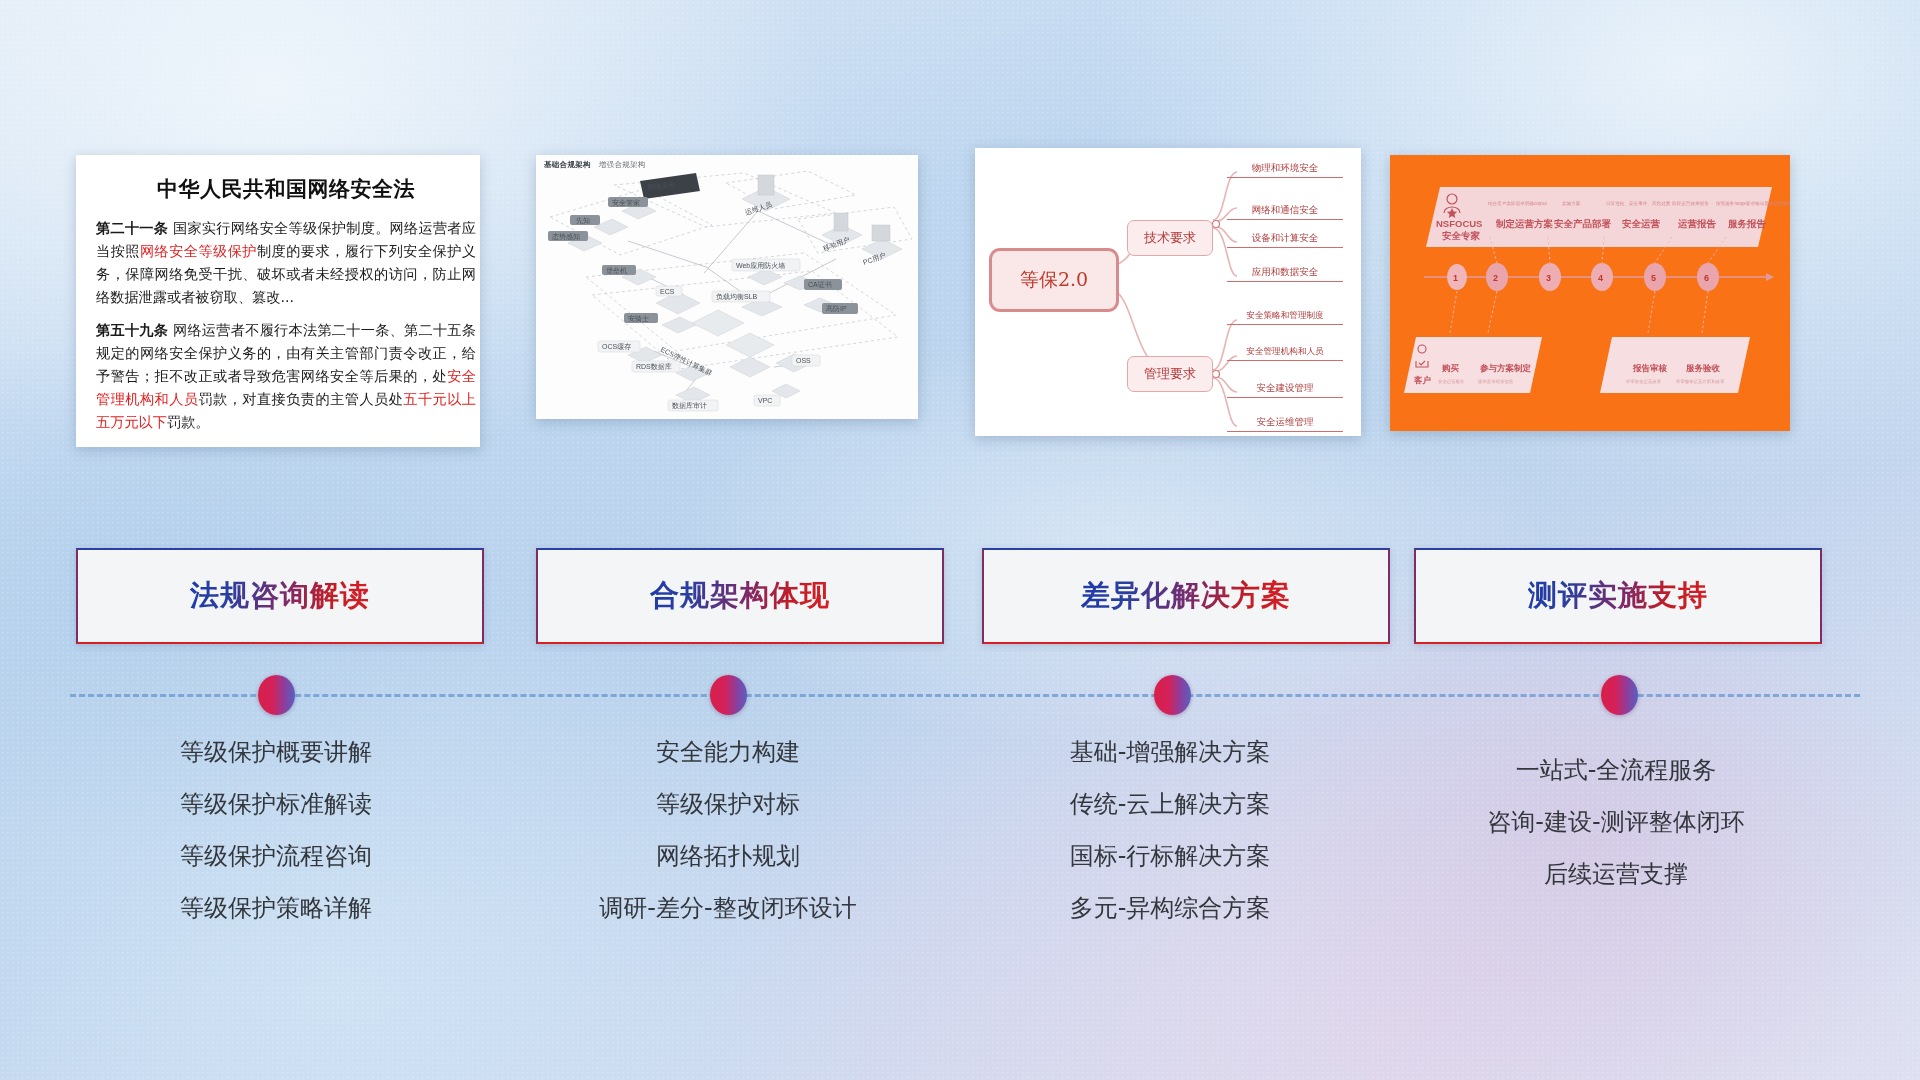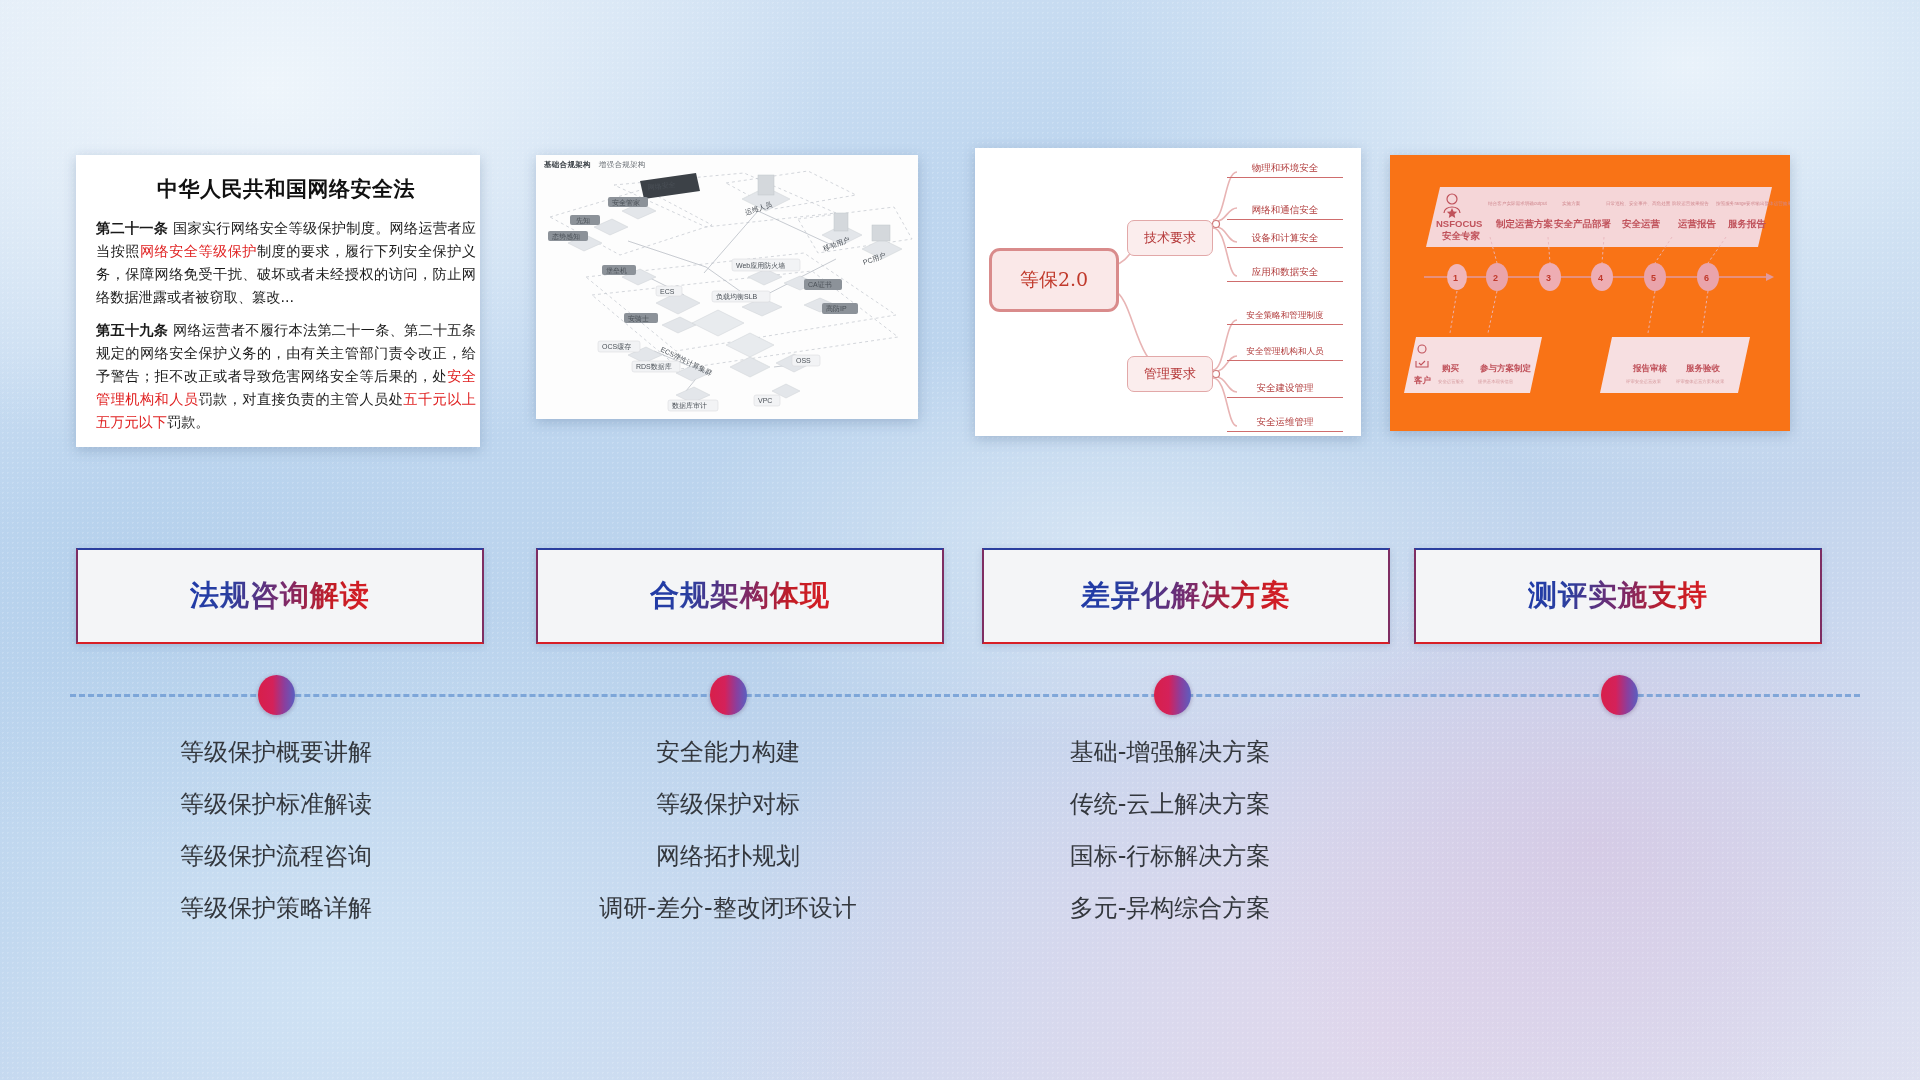--- a/index.html
+++ b/index.html
@@ -395,13 +395,18 @@
     <div class="item">等级保护对标</div>
     <div class="item">网络拓扑规划</div>
     <div class="item">调研-差分-整改闭环设计</div>
   </div>
   <div class="col col-2">
     <div class="item">基础-增强解决方案</div>
     <div class="item">传统-云上解决方案</div>
     <div class="item">国标-行标解决方案</div>
     <div class="item">多元-异构综合方案</div>
   </div>
+  <div class="col col-3" style="padding-top:18px;">
+    <div class="item">一站式-全流程服务</div>
+    <div class="item">咨询-建设-测评整体闭环</div>
+    <div class="item">后续运营支撑</div>
+  </div>
 </div>
 
 </body></html>

